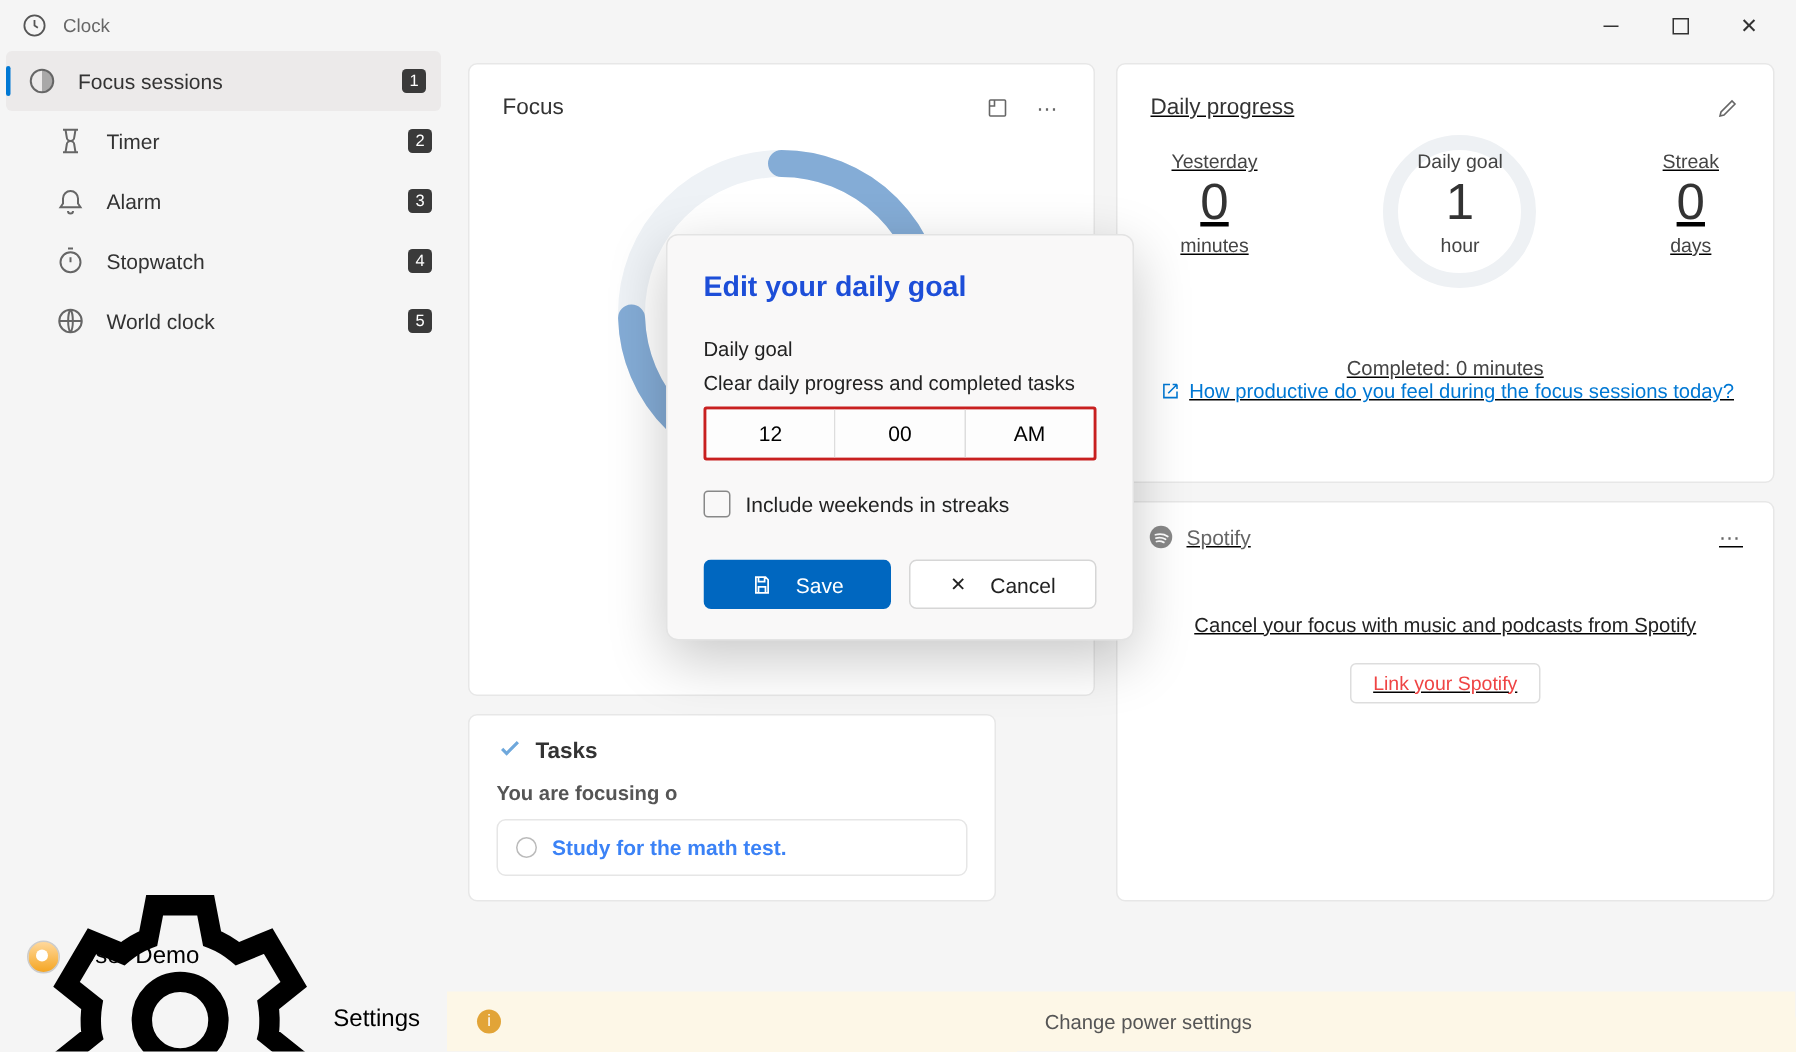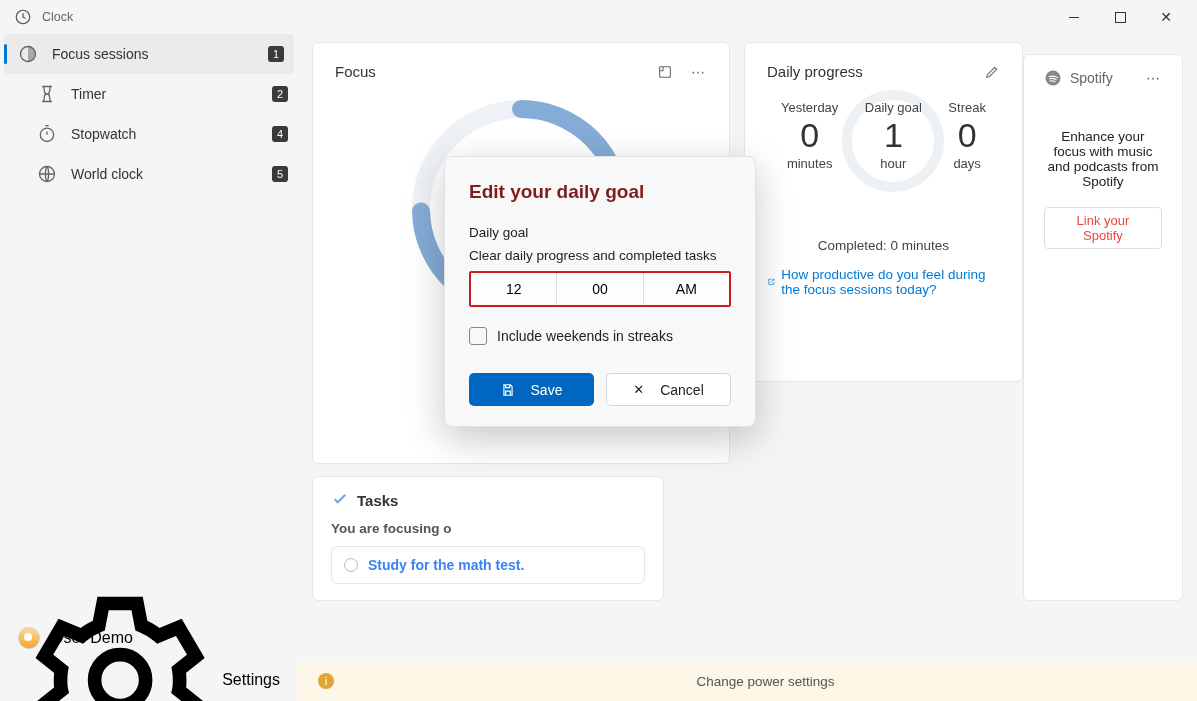--- a/index.html
+++ b/index.html
@@ -46,57 +46,57 @@
   .focus-ring .ring-bg { stroke: #eef2f6; }
   .focus-ring .ring-fg { stroke: #84acd6; stroke-linecap: round; }
 
   .stats-row { display:flex; justify-content: space-between; padding: 6px 14px 0 14px; }
   .stat { text-align: center; }
   .stat-label { font-size: 13px; color: #444; }
   .stat-value { font-size: 34px; color: #333; font-weight: 300; line-height: 1.2; }
   .stat-unit { font-size: 13px; color: #444; }
   .goal-ring-small { width: 110px; height: 110px; margin: -14px auto 0 auto;}
   .completed-line { text-align:center; font-size:13.5px; color:#444; margin-top:42px;}
-  .feedback-line { color:#0078d4; font-size:13.5px; margin-top:14px; display:flex; align-items:center; gap:6px; justify-content:flex-end; padding-right:4px;}
+  .feedback-line { color:#0078d4; font-size:13.5px; display:flex; align-items:center; gap:6px; justify-content:flex-end; padding-right:4px;}
   .feedback-line svg{color:#0078d4;}
 
   .spotify-head{display:flex;align-items:center;gap:8px;color:#666;font-size:14px;}
   .spotify-desc{text-align:center;color:#222;font-size:13.5px;margin:42px 0 18px 0;}
   .spotify-link-btn{display:block;margin:0 auto;padding:5px 14px;border:1px solid #ddd;border-radius:4px;font-size:13px;background:#fff;color:#ef4444;}
 
   
   .card-tasks { width: 352px; margin-top: 12px; background:#fff; border:1px solid #e7e7e7; border-radius:6px; padding: 14px 18px 16px 18px; font-weight: bold;}
   .tasks-head { display:flex; align-items:center; gap:8px; color:#333; font-size:15px;}
   .tasks-sub { font-size:13.5px; color:#555; margin:12px 0 10px 0;}
   .task-row { border:1px solid #e6e6e6; border-radius:6px; padding:10px 12px; display:flex; gap:10px; align-items:center; color:#3b82f6; font-size:14px;}
   .task-row .circle{width:14px;height:14px;border:1.5px solid #bbb;border-radius:50%;}
 
   
   .modal { position: absolute; top: 156px; left: 444px; width: 312px; background: #f9f8f8; border: 1px solid #e3e3e3; border-radius: 8px; box-shadow: 0 12px 38px rgba(0,0,0,0.22); padding: 24px 24px 20px 24px; }
-  .modal h2 { font-size: 19px; font-weight: 600; color: #7f1d1d; margin-bottom: 22px; }
+  .modal h2 { font-size: 19px; font-weight: 600; color: #1d4ed8; margin-bottom: 22px; }
   .modal-label { font-size: 13.5px; color: #222; margin-bottom: 8px; }
   .select-field { border: 2.5px solid #c82020; background:#fdfdfd; height: 36px; display:flex; align-items:center; padding: 0 12px; font-size:14px; position:relative; margin-bottom: 16px; border-radius:2px;}
   .select-field .chev { margin-left:auto; color:#555; font-size:11px; }
   .time-row { display:flex; border:2.5px solid #c82020; height:36px; border-radius:2px; overflow:hidden; margin-bottom: 20px;}
   .time-cell { flex:1; display:flex; align-items:center; justify-content:center; font-size:14px; border-right:1px solid #ddd; background:#fdfdfd;}
   .time-cell:last-child{border-right:none;}
   .check-row { display:flex; align-items:center; gap:10px; margin-bottom: 28px; font-size:14px; color:#222;}
   .checkbox { width:18px; height:18px; border:1.4px solid #888; border-radius:3px; }
   .modal-actions { display:flex; gap:12px; }
   .btn { flex:1; height:33px; border-radius:5px; font-size:14px; display:flex; align-items:center; justify-content:center; gap:16px; border:1px solid transparent;}
   .btn-primary { background:#0067c0; color:#fff;}
   .btn-secondary { background:#fff; border-color:#d6d6d6; color:#222;}
 
   
   .notebar { position:absolute; bottom:0; left:298px; right:0; height:40px; background:#fdf7e7; display:flex; align-items:center; padding:0 20px; gap:14px; font-size:13.5px; }
   .notebar .warn-icon{width:16px;height:16px;border-radius:50%;background:#e2a437;color:#fff;font-size:11px;display:flex;align-items:center;justify-content:center;}
   .notebar .msg{font-weight:600;color:#222;}
   .notebar .link{color:#555;margin-left:6px;}
 
-  .right-col{flex:1;display:flex;}
+  .right-col{flex:1;display:flex;flex-direction:column;text-decoration:underline;}
 </style>
 </head>
 <body>
 
 <div class="titlebar">
   <svg class="app-icon" viewBox="0 0 24 24" fill="none" stroke="currentColor" stroke-width="1.6">
       <circle cx="12" cy="12" r="9"></circle>
       <path d="M12 7v5l3 2"></path>
     </svg>
   <span class="app-title">Clock</span>
@@ -117,20 +117,27 @@
         </svg>
       <span class="sb-label">Focus sessions</span>
       <span class="badge">1</span>
     </div>
     <div class="sidebar-item">
       <svg class="sb-icon" viewBox="0 0 24 24" fill="none" stroke="currentColor" stroke-width="1.6">
           <path d="M6 3h12M8 3l1 6a3 3 0 0 0 6 0l1-6M8 21l1-6a3 3 0 0 1 6 0l1 6M6 21h12"></path>
         </svg>
       <span class="sb-label">Timer</span>
       <span class="badge">2</span>
+    </div>
+    <div class="sidebar-item">
+      <svg class="sb-icon" viewBox="0 0 24 24" fill="none" stroke="currentColor" stroke-width="1.6">
+          <path d="M12 4a6 6 0 0 0-6 6v4l-2 3h16l-2-3v-4a6 6 0 0 0-6-6zM10 20a2 2 0 0 0 4 0"></path>
+        </svg>
+      <span class="sb-label">Alarm</span>
+      <span class="badge">3</span>
     </div>
     <div class="sidebar-item">
       <svg class="sb-icon" viewBox="0 0 24 24" fill="none" stroke="currentColor" stroke-width="1.6">
           <circle cx="12" cy="13" r="8"></circle>
           <path d="M12 9v4M10 2h4"></path>
         </svg>
       <span class="sb-label">Stopwatch</span>
       <span class="badge">4</span>
     </div>
     <div class="sidebar-item">
@@ -236,21 +243,21 @@
 
         <div class="card-spotify">
           <div class="spotify-head">
             <svg width="18" height="18" viewBox="0 0 24 24" fill="#888">
                 <circle cx="12" cy="12" r="10"></circle>
                 <path d="M7 10c4-1 8-.5 11 1.5M7.5 13c3-.8 6-.4 8.5 1M8 16c2.3-.6 4.5-.3 6.5.8" stroke="#fff" stroke-width="1.6" fill="none" stroke-linecap="round"></path>
               </svg>
             <span>Spotify</span>
             <span style="margin-left:auto;letter-spacing:2px;color:#666;">⋯</span>
           </div>
-          <div class="spotify-desc">Enhance your focus with music and podcasts from Spotify</div>
+          <div class="spotify-desc">Cancel your focus with music and podcasts from Spotify</div>
           <button class="spotify-link-btn">Link your Spotify</button>
         </div>
       </div>
     </div>
   </div>
 </div>
 
 <div class="modal">
   <h2>Edit your daily goal</h2>
   <div class="modal-label">Daily goal</div>

